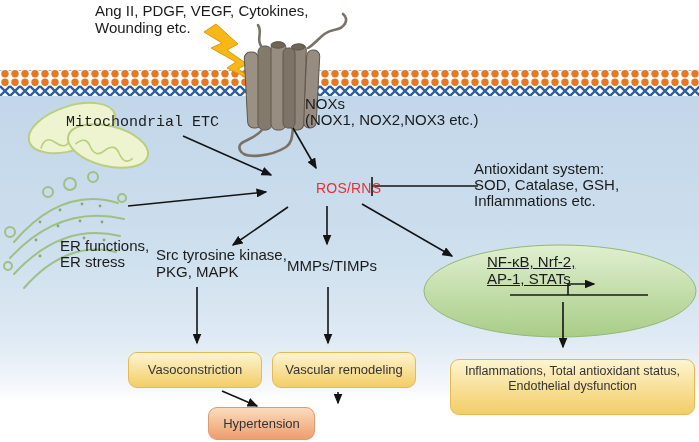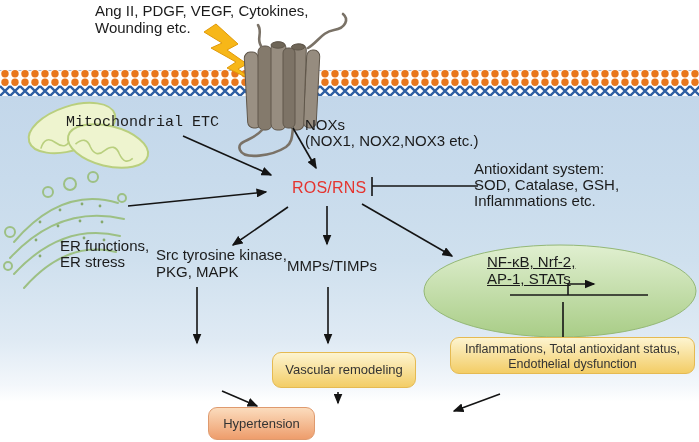--- a/index.html
+++ b/index.html
@@ -7,21 +7,21 @@
     position:relative;width:699px;height:442px;overflow:hidden;
     font-family:"Liberation Sans","DejaVu Sans",sans-serif;
     background:linear-gradient(180deg,
       #ffffff 0px,#ffffff 69px,
       #c3d7ea 96px,#c8dbec 180px,
       #cfe0ee 260px,#dfeaf4 340px,
       #f3f7fb 385px,#ffffff 402px,#ffffff 442px);
   }
   .lbl{position:absolute;font-size:15px;line-height:16px;color:#1b1b1b;white-space:nowrap;}
   .lbl div{white-space:nowrap;}
-  .ros{font-size:16px;color:#e5342f;letter-spacing:.2px;}
+  .ros{font-size:14px;color:#e5342f;letter-spacing:.2px;margin-left:24px;}
   .box{position:absolute;box-sizing:border-box;text-align:center;color:#333;
        border-radius:9px;font-size:13px;}
   .ybox{background:linear-gradient(180deg,#fdf4d0 0%,#fae3991 60%,#f3cd66 100%);
         background:linear-gradient(180deg,#fdf4d0,#f3cd66);
         border:1.5px solid #e5ba52;}
   .obox{background:linear-gradient(180deg,#fbdcbd,#ee9d6c);
         border:1.5px solid #df9a6e;}
   svg{position:absolute;left:0;top:0;}
 </style>
 </head>
@@ -127,21 +127,21 @@
     </g>
   </svg>
 
   <div class="lbl" style="left:95px;top:2px;line-height:17px;">
     <div>Ang II, PDGF, VEGF, Cytokines,</div>
     <div>Wounding etc.</div>
   </div>
 
   <div class="lbl" style="left:66px;top:115px;font-family:Liberation Mono, monospace;">Mitochondrial ETC</div>
 
-  <div class="lbl" style="left:305px;top:96px;margin-top:21px;">
+  <div class="lbl" style="left:305px;top:96px;">
     <div>NOXs</div>
     <div>(NOX1, NOX2,NOX3 etc.)</div>
   </div>
 
   <div class="lbl ros" style="left:292px;top:180px;">ROS/RNS</div>
 
   <div class="lbl" style="left:474px;top:161px;">
     <div>Antioxidant system:</div>
     <div>SOD, Catalase, GSH,</div>
     <div>Inflammations etc.</div>
@@ -157,23 +157,24 @@
     <div>PKG, MAPK</div>
   </div>
 
   <div class="lbl" style="left:287px;top:258px;">MMPs/TIMPs</div>
 
   <div class="lbl" style="left:487px;top:253px;line-height:17px;text-decoration:underline;">
     <div>NF-κB, Nrf-2,</div>
     <div>AP-1, STATs</div>
   </div>
 
+  <div class="box ybox" style="left:128px;top:352px;width:134px;height:36px;line-height:34px;">Vasoconstriction</div>
 
   <div class="box ybox" style="left:272px;top:352px;width:144px;height:36px;line-height:34px;">Vascular remodeling</div>
 
-  <div class="box ybox" style="left:450px;top:337px;width:245px;height:37px;font-size:12.5px;line-height:15px;padding-top:4px;">
+  <div class="box ybox" style="left:450px;top:359px;width:245px;height:56px;font-size:12.5px;line-height:15px;padding-top:4px;">
     <div>Inflammations, Total antioxidant status,</div>
     <div>Endothelial dysfunction</div>
   </div>
 
   <div class="box obox" style="left:208px;top:407px;width:107px;height:33px;line-height:31px;">Hypertension</div>
 
 </div>
 
 </body></html>

